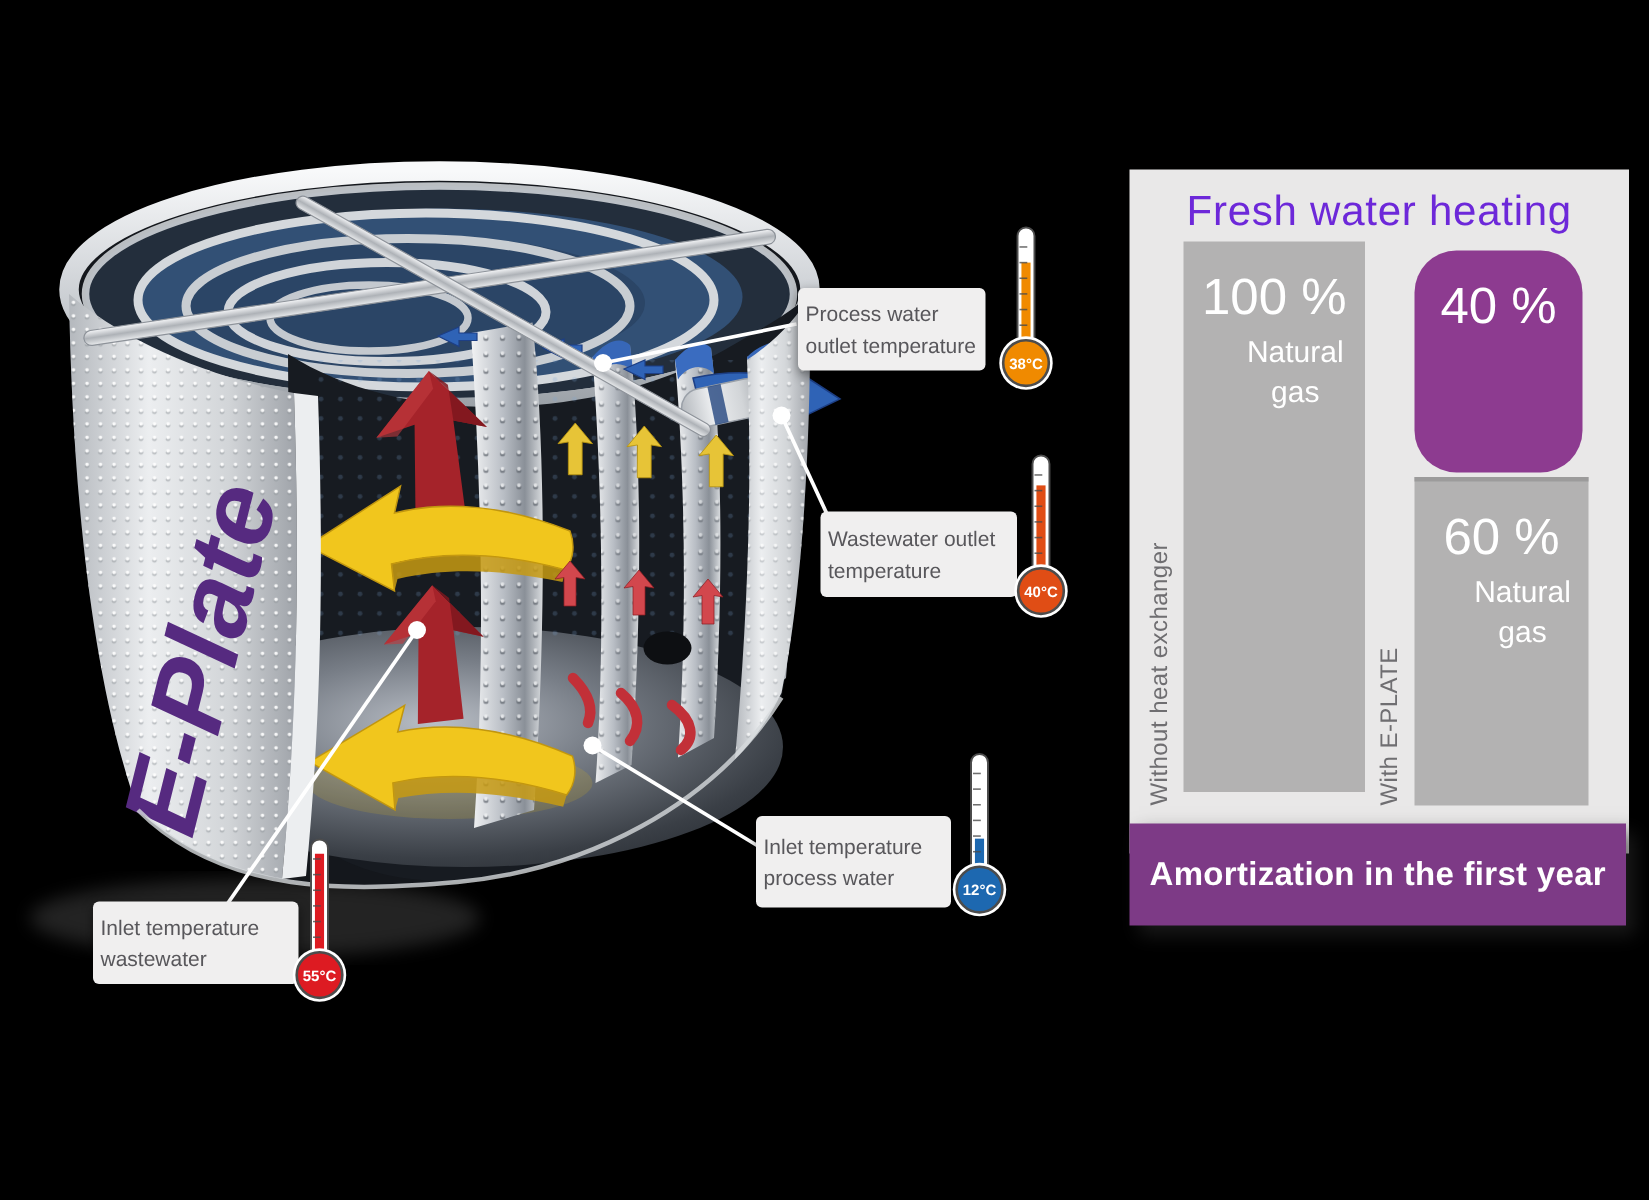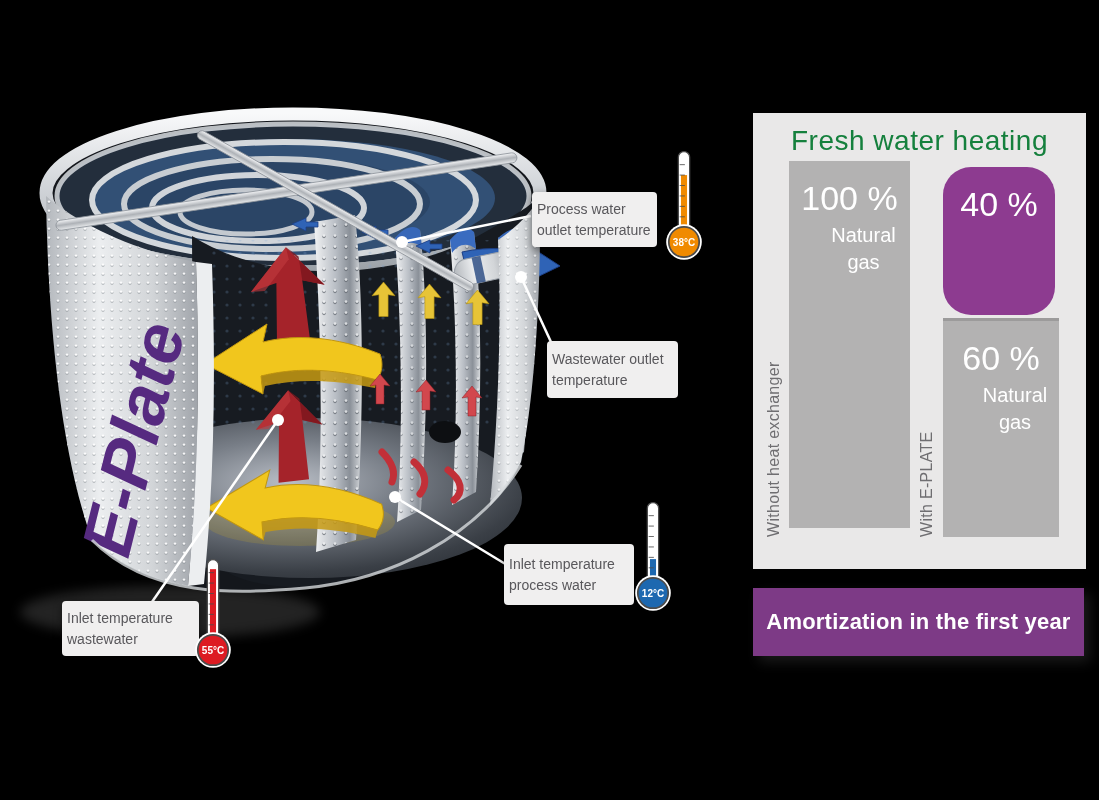--- a/index.html
+++ b/index.html
@@ -21,36 +21,36 @@
   .therm{position:absolute;width:40px;height:113px;}
   #therm-1{left:664px;top:149px;}
   #therm-2{left:674px;top:301px;}
   #therm-3{left:633px;top:500px;}
   #therm-4{left:193px;top:557px;}
   .therm svg{width:100%;height:100%;}
 
   
   .panel{position:absolute;left:753px;top:113px;width:333px;height:456px;background:#e9e8e8;}
   .panel-title{position:absolute;left:0;top:12px;width:100%;text-align:center;
-               color:#15803d;font-size:28px;letter-spacing:.5px;}
+               color:#6d28d9;font-size:28px;letter-spacing:.5px;}
   .bar{position:absolute;background:#b3b2b2;color:#fff;text-align:center;}
   .bar-left{left:36px;top:48px;width:121px;height:367px;}
   .bar-right-top{left:190px;top:54px;width:112px;height:148px;background:#8d3b90;border-radius:28px;}
   .bar-right-bottom{left:190px;top:205px;width:116px;height:216px;border-top:3px solid #9c9b9b;}
   .bar-value{font-size:34px;margin-top:18px;}
   .bar-label{font-size:20px;line-height:1.35;margin-top:4px;padding-left:28px;}
   .vlabel{position:absolute;color:#6f6e71;font-size:16px;letter-spacing:.3px;
           writing-mode:vertical-rl;transform:rotate(180deg);white-space:nowrap;}
   .vlabel-left{left:240px;top:244px;height:180px;}
   .vlabel-right{left:87px;top:316px;height:108px;}
   
   .panel .vlabel-left{left:12px;top:244px;}
   .panel .vlabel-right{left:165px;top:316px;}
 
-  .banner{position:absolute;left:753px;top:588px;width:331px;height:68px;background:#7d3a86;
+  .banner{position:absolute;left:753px;top:549px;width:331px;height:68px;background:#7d3a86;
           display:flex;align-items:center;justify-content:center;
           box-shadow:6px 6px 12px rgba(40,40,40,.65);}
   .banner span{color:#fff;font-weight:bold;font-size:22px;letter-spacing:.2px;}
 </style>
 </head>
 <body>
 
 <div class="stage">
 
   <svg class="tank" width="1099" height="800" viewBox="0 0 1099 800" style="position:absolute;left:0;top:0;">
@@ -257,20 +257,37 @@
         <line x1="18" y1="42" x2="24" y2="42"></line>
           <line x1="18" y1="54" x2="24" y2="54"></line>
         <line x1="18" y1="66" x2="24" y2="66"></line>
           <line x1="18" y1="78" x2="24" y2="78"></line>
       </g>
       <circle cx="23" cy="107" r="20.5" fill="#ffffff"></circle>
       <circle cx="23" cy="107" r="17.5" fill="#f08a00" stroke="#4c4c4c" stroke-width="2"></circle>
       <text x="23" y="111.5" text-anchor="middle" font-size="11.5" font-weight="bold" fill="#ffffff">38°C</text>
     </svg>
   </div>
+  <div class="therm" id="therm-2">
+    <svg viewBox="0 0 46 130">
+      <rect x="16.5" y="3" width="13" height="94" rx="6.5" fill="#ffffff" stroke="#4c4c4c" stroke-width="1.5"></rect>
+      <rect x="19.5" y="26" width="7" height="74" fill="#e04d15"></rect>
+      <g stroke="#4c4c4c" stroke-width="1.2" opacity=".8">
+        <line x1="18" y1="18" x2="24" y2="18"></line>
+          <line x1="18" y1="30" x2="24" y2="30"></line>
+        <line x1="18" y1="42" x2="24" y2="42"></line>
+          <line x1="18" y1="54" x2="24" y2="54"></line>
+        <line x1="18" y1="66" x2="24" y2="66"></line>
+          <line x1="18" y1="78" x2="24" y2="78"></line>
+      </g>
+      <circle cx="23" cy="107" r="20.5" fill="#ffffff"></circle>
+      <circle cx="23" cy="107" r="17.5" fill="#e04d15" stroke="#4c4c4c" stroke-width="2"></circle>
+      <text x="23" y="111.5" text-anchor="middle" font-size="11.5" font-weight="bold" fill="#ffffff">40°C</text>
+    </svg>
+  </div>
   <div class="therm" id="therm-3">
     <svg viewBox="0 0 46 130">
       <rect x="16.5" y="3" width="13" height="94" rx="6.5" fill="#ffffff" stroke="#4c4c4c" stroke-width="1.5"></rect>
       <rect x="19.5" y="68" width="7" height="32" fill="#1d68b0"></rect>
       <g stroke="#4c4c4c" stroke-width="1.2" opacity=".8">
         <line x1="18" y1="18" x2="24" y2="18"></line>
           <line x1="18" y1="30" x2="24" y2="30"></line>
         <line x1="18" y1="42" x2="24" y2="42"></line>
           <line x1="18" y1="54" x2="24" y2="54"></line>
         <line x1="18" y1="66" x2="24" y2="66"></line>

